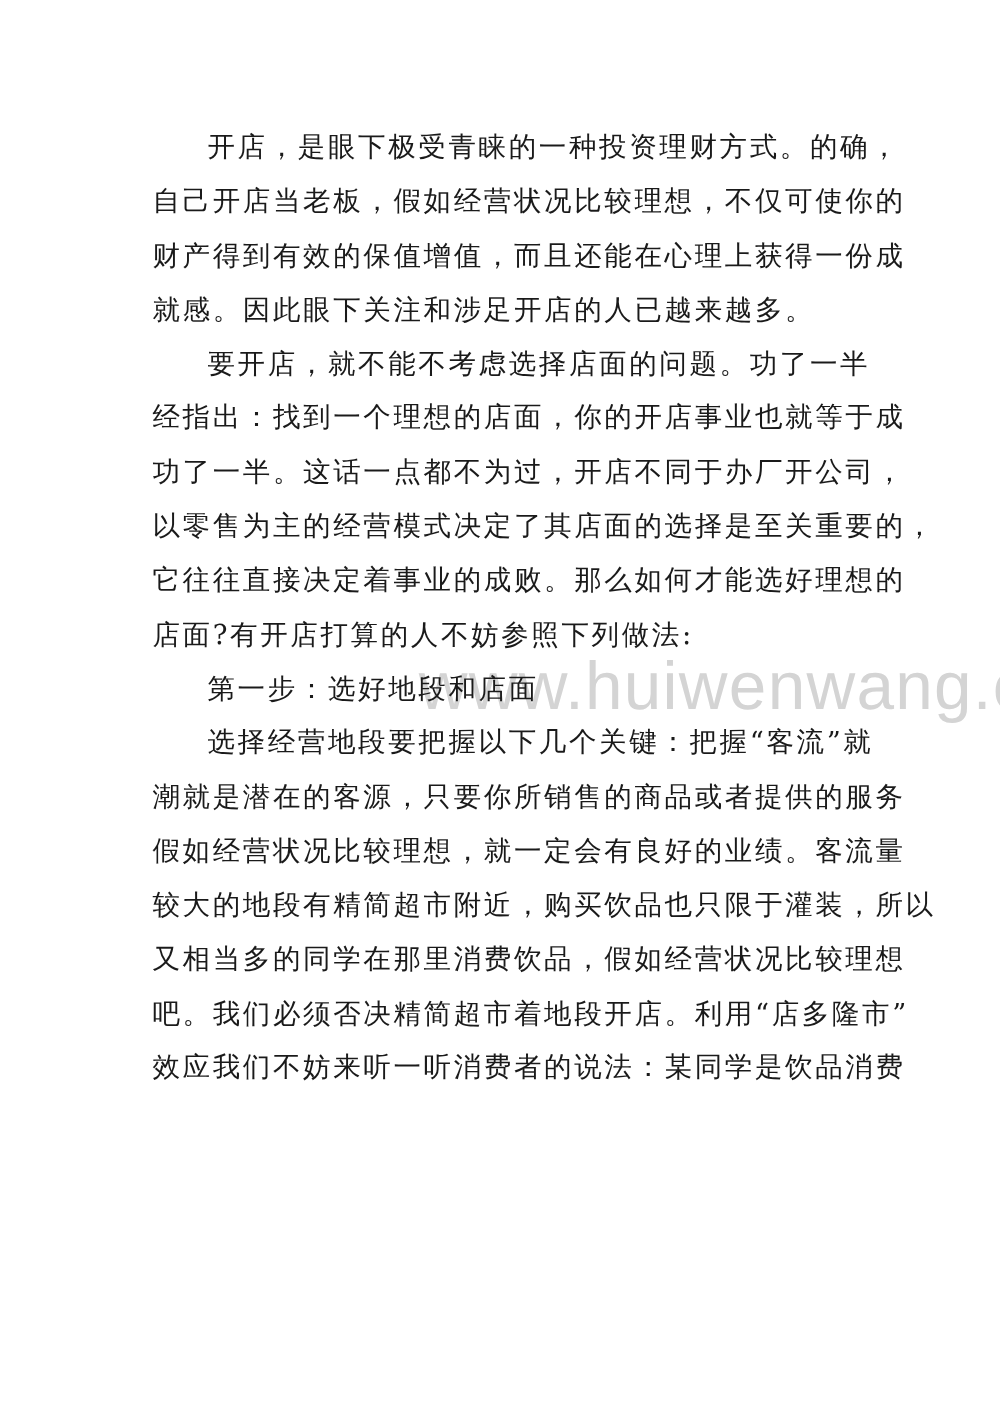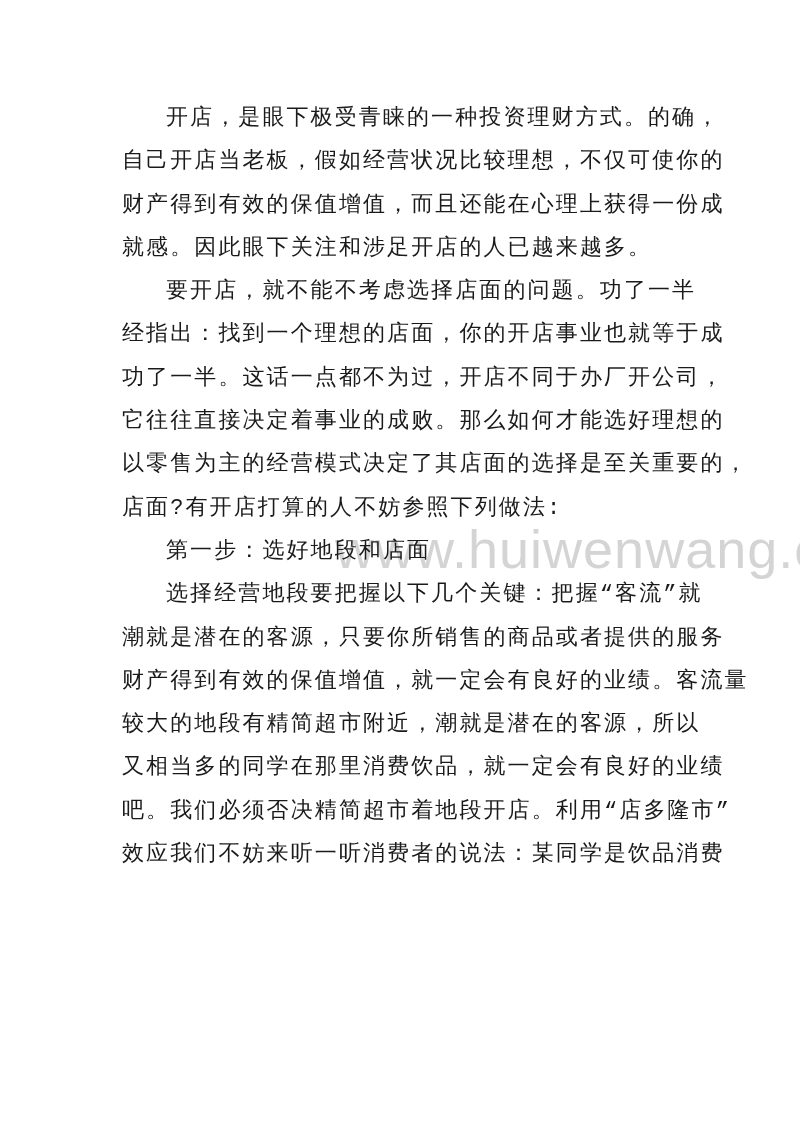--- a/index.html
+++ b/index.html
@@ -43,41 +43,41 @@
       top: 522px;
       font-family: "Liberation Sans", "DejaVu Sans", sans-serif;
       font-size: 54px;
       line-height: 54px;
       color: #d4d4d4;
       letter-spacing: 1px;
       white-space: nowrap;
       z-index: 0;
       pointer-events: none;
     }
-    .text-block { z-index: 1; font-family: Liberation Mono, monospace; }
+    .text-block { z-index: 1; }
   </style>
 </head>
 <body>
 
 <div class="page">
   <div class="watermark">www.huiwenwang.cn</div>
 
   <div class="text-block">
     <div class="line indent">开店，是眼下极受青睐的一种投资理财方式。的确，</div>
     <div class="line">自己开店当老板，假如经营状况比较理想，不仅可使你的</div>
     <div class="line">财产得到有效的保值增值，而且还能在心理上获得一份成</div>
     <div class="line">就感。因此眼下关注和涉足开店的人已越来越多。</div>
     <div class="line indent">要开店，就不能不考虑选择店面的问题。功了一半</div>
     <div class="line">经指出：找到一个理想的店面，你的开店事业也就等于成</div>
     <div class="line">功了一半。这话一点都不为过，开店不同于办厂开公司，</div>
+    <div class="line">以零售为主的经营模式决定了其店面的选择是至关重要的，</div>
     <div class="line">它往往直接决定着事业的成败。那么如何才能选好理想的</div>
-    <div class="line">以零售为主的经营模式决定了其店面的选择是至关重要的，</div>
     <div class="line">店面?有开店打算的人不妨参照下列做法:</div>
     <div class="line indent">第一步：选好地段和店面</div>
     <div class="line indent">选择经营地段要把握以下几个关键：把握“客流”就</div>
     <div class="line">潮就是潜在的客源，只要你所销售的商品或者提供的服务</div>
-    <div class="line">财产得到有效的保值增值，就一定会有良好的业绩。客流量</div>
-    <div class="line">较大的地段有精简超市附近，潮就是潜在的客源，所以</div>
-    <div class="line">又相当多的同学在那里消费饮品，就一定会有良好的业绩</div>
+    <div class="line">假如经营状况比较理想，就一定会有良好的业绩。客流量</div>
+    <div class="line">较大的地段有精简超市附近，购买饮品也只限于灌装，所以</div>
+    <div class="line">又相当多的同学在那里消费饮品，假如经营状况比较理想</div>
     <div class="line">吧。我们必须否决精简超市着地段开店。利用“店多隆市”</div>
     <div class="line">效应我们不妨来听一听消费者的说法：某同学是饮品消费</div>
   </div>
 </div>
 
 </body></html>

